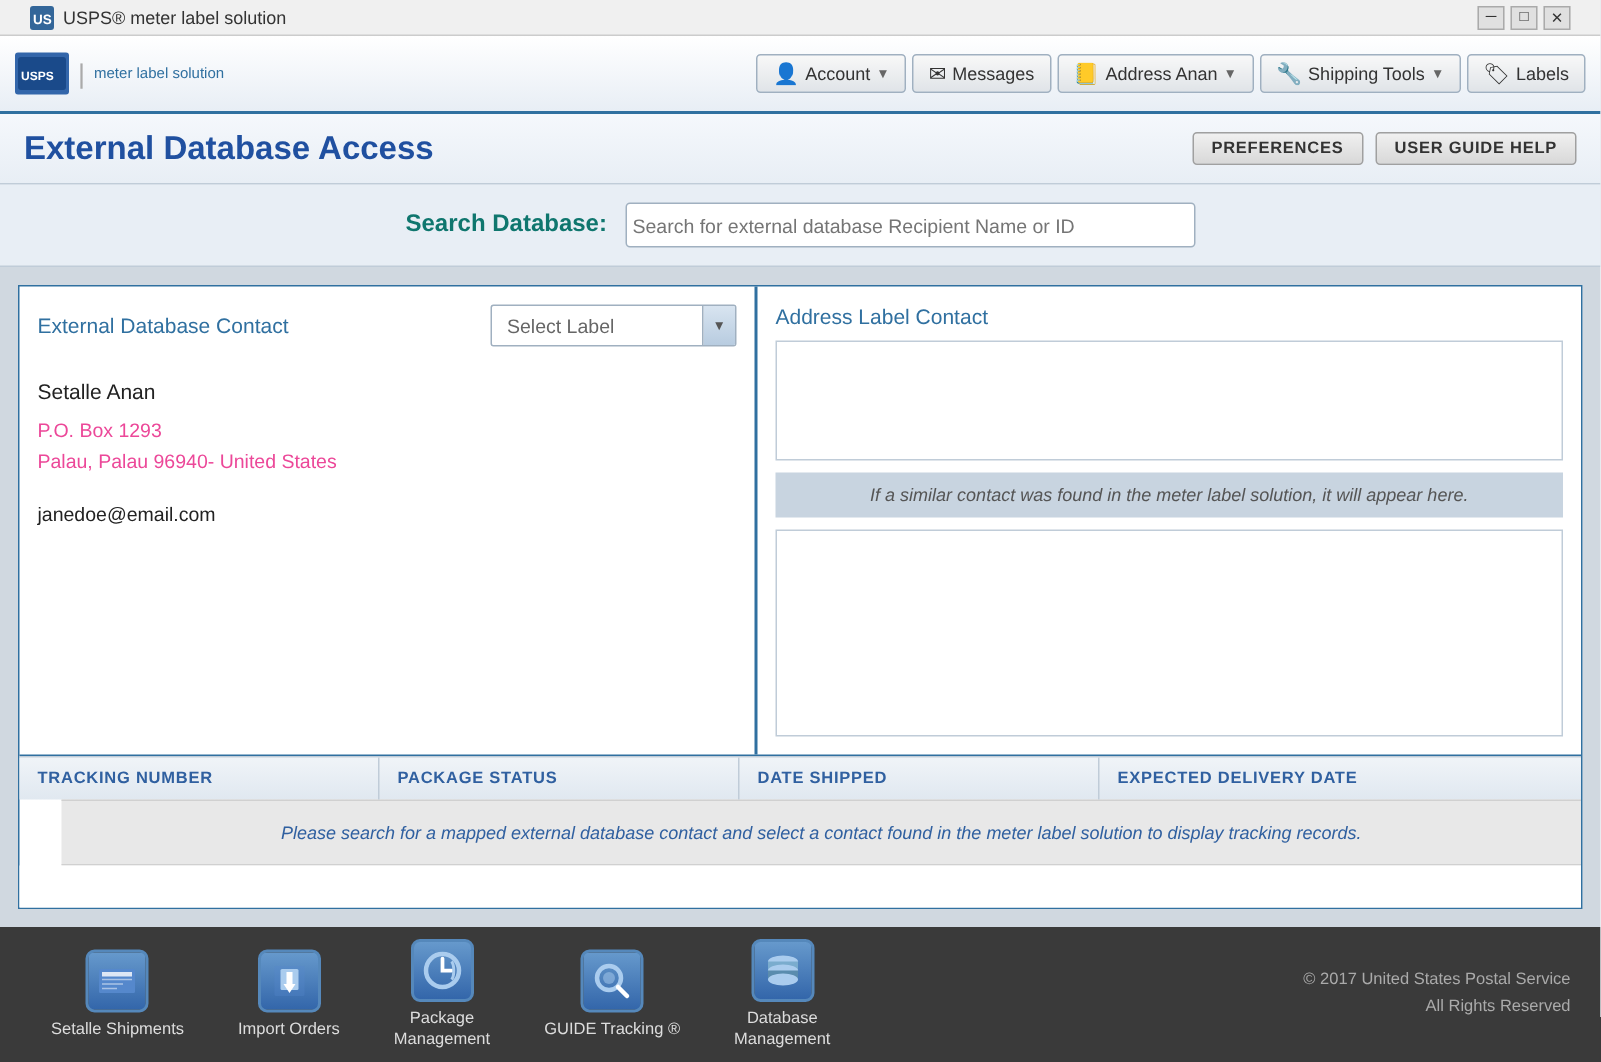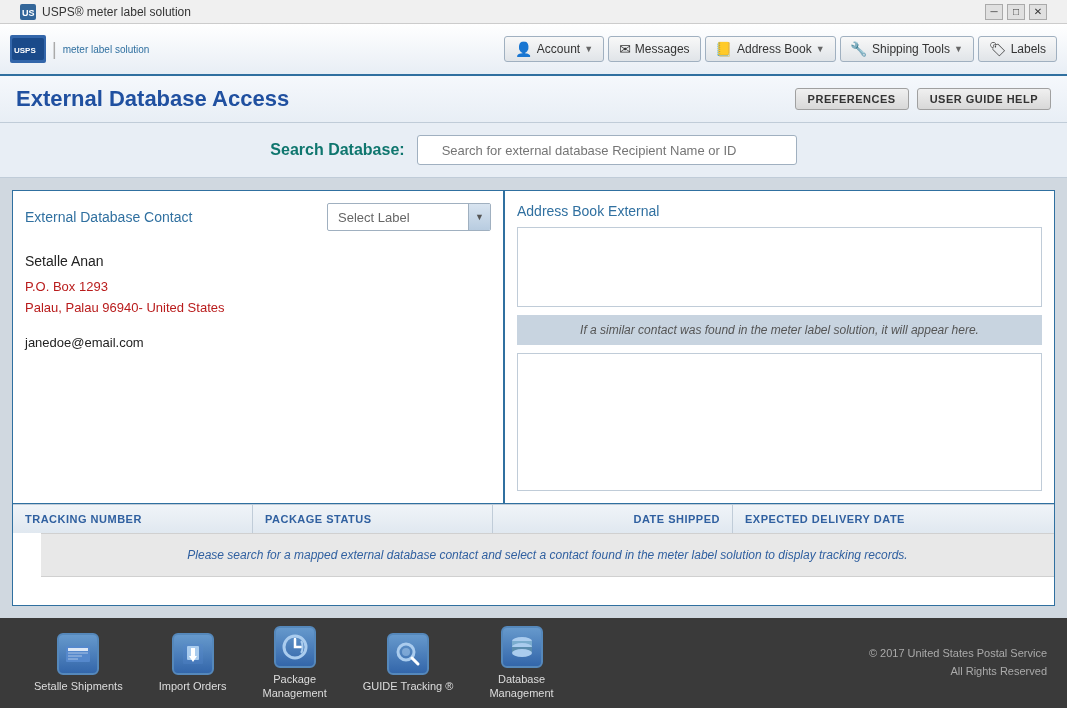--- a/index.html
+++ b/index.html
@@ -112,21 +112,21 @@
       border-bottom: 1px solid #c0ccd8;
     }
     .search-label {
       font-size: 16px;
       font-weight: bold;
       color: #0f766e;
     }
     .search-input {
       width: 380px;
       height: 30px;
-      padding: 4px 24px;
+      padding: 4px 4px;
       border: 1px solid #a0b0c0;
       border-radius: 3px;
       font-size: 13px;
       color: #999;
       background: white;
     }
 
     
     .main-content {
       flex: 1;
@@ -189,21 +189,21 @@
       font-size: 9px;
       color: #555;
     }
     .contact-name {
       font-size: 14px;
       color: #222;
       margin-top: 8px;
     }
     .contact-address {
       font-size: 13px;
-      color: #b91c1c;
+      color: #ec4899;
       line-height: 1.6;
     }
     .contact-email {
       font-size: 13px;
       color: #222;
       margin-top: 8px;
     }
 
     .right-panel {
       flex: 1;
@@ -245,21 +245,21 @@
       font-size: 11px;
       font-weight: bold;
       color: #3060a0;
       letter-spacing: 0.5px;
       border-right: 1px solid #c0ccd8;
       text-transform: uppercase;
     }
     .th:last-child { border-right: none; }
     .th-tracking { width: 240px; }
     .th-status { width: 240px; }
-    .th-date { width: 240px; text-align: right; }
+    .th-date { width: 240px; }
     .th-delivery { flex: 1; }
 
     .table-notice-row {
       background: #e8e8e8;
       padding: 14px 12px;
       border-top: 1px solid #d0d0d0;
       border-bottom: 1px solid #d0d0d0;
       margin-left: 28px;
     }
     .table-notice-text {
@@ -354,21 +354,21 @@
     <span class="nav-icon">👤</span>
     <span>Account</span>
     <span class="chevron">▼</span>
   </div>
   <div class="nav-btn">
     <span class="nav-icon">✉</span>
     <span>Messages</span>
   </div>
   <div class="nav-btn">
     <span class="nav-icon">📒</span>
-    <span>Address Book</span>
+    <span>Address Anan</span>
     <span class="chevron">▼</span>
   </div>
   <div class="nav-btn">
     <span class="nav-icon">🔧</span>
     <span>Shipping Tools</span>
     <span class="chevron">▼</span>
   </div>
   <div class="nav-btn">
     <span class="nav-icon">🏷</span>
     <span>Labels</span>
@@ -403,21 +403,21 @@
         </div>
         <div class="contact-name">Setalle Anan</div>
         <div class="contact-address">
           <div>P.O. Box 1293</div>
           <div>Palau, Palau 96940- United States</div>
         </div>
         <div class="contact-email">janedoe@email.com</div>
       </div>
 
       <div class="right-panel">
-        <span class="panel-title">Address Book External</span>
+        <span class="panel-title">Address Label Contact</span>
         <div class="address-book-upper"></div>
         <div class="address-book-notice">If a similar contact was found in the meter label solution, it will appear here.</div>
         <div class="address-book-lower"></div>
       </div>
     </div>
 
     <div class="table-section">
       <div class="table-header">
         <div class="th th-tracking">TRACKING NUMBER</div>
         <div class="th th-status">PACKAGE STATUS</div>

